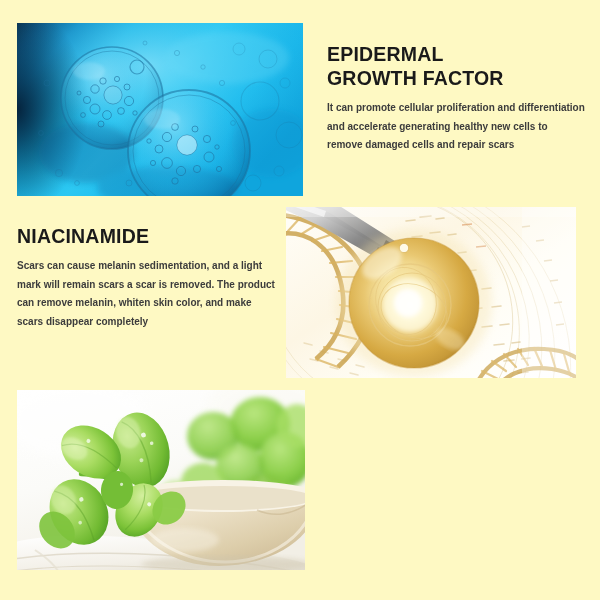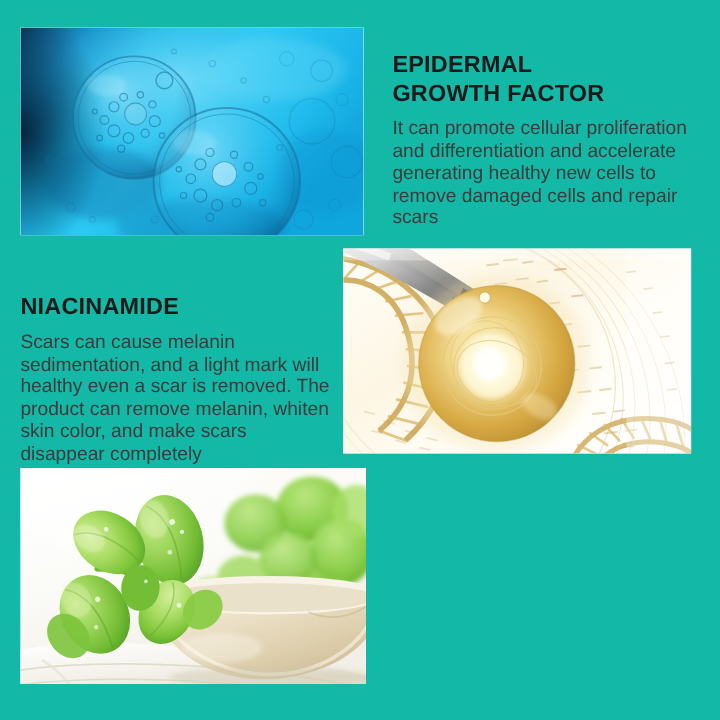--- a/index.html
+++ b/index.html
@@ -11,48 +11,48 @@
     width: 600px;
     height: 600px;
     overflow: hidden;
     font-family: "Liberation Sans", sans-serif;
     -webkit-font-smoothing: antialiased;
   }
   .page {
     position: relative;
     width: 600px;
     height: 600px;
-    background: #14b8a6;
+    background: #fef9c3;
   }
 
   
   .block-title {
     font-family: "Liberation Sans", sans-serif;
     font-weight: 700;
     font-size: 19.5px;
     line-height: 24px;
     letter-spacing: 0.2px;
     color: #1a1a1a;
     margin: 0 0 9px 0;
     white-space: pre-line;
   }
   .block-body {
     font-family: "Liberation Sans", sans-serif;
-    font-weight: 400;
-    font-size: 16px;
+    font-weight: 700;
+    font-size: 10px;
     line-height: 18.6px;
     color: #3c3c3c;
     margin: 0;
     white-space: pre-line;
   }
 
   
   .text-col { position: absolute; }
   #text-egf  { left: 327px; top: 42px;  width: 258px; }
-  #text-nia  { left: 17px;  top: 244px; width: 262px; }
+  #text-nia  { left: 17px;  top: 224px; width: 262px; }
   #text-por  { left: 327px; top: 410px; width: 258px; }
 
   .photo {
     position: absolute;
     overflow: hidden;
     background: #fff;
   }
   #photo-egf { left: 17px;  top: 23px;  width: 286px; height: 173px; }
   #photo-gold{ left: 286px; top: 207px; width: 290px; height: 171px; }
   #photo-green{left: 17px;  top: 390px; width: 288px; height: 180px; }
@@ -196,21 +196,21 @@
   </div>
 
   <div class="text-col" id="text-egf">
     <h2 class="block-title">EPIDERMAL
 GROWTH FACTOR</h2>
     <p class="block-body">It can promote cellular proliferation and differentiation and accelerate generating healthy new cells to remove damaged cells and repair scars</p>
   </div>
 
   <div class="text-col" id="text-nia">
     <h2 class="block-title">NIACINAMIDE</h2>
-    <p class="block-body">Scars can cause melanin sedimentation, and a light mark will healthy even a scar is removed. The product can remove melanin, whiten skin color, and make scars disappear completely</p>
+    <p class="block-body">Scars can cause melanin sedimentation, and a light mark will remain scars a scar is removed. The product can remove melanin, whiten skin color, and make scars disappear completely</p>
   </div>
 
   <div class="photo" id="photo-gold">
     <svg viewBox="0 0 290 171" preserveAspectRatio="none" aria-hidden="true">
       <defs>
         <linearGradient id="goldBg" x1="0" y1="0.1" x2="1" y2="0.95">
           <stop offset="0" stop-color="#fffdf6"></stop>
           <stop offset="0.35" stop-color="#fdf6e4"></stop>
           <stop offset="0.62" stop-color="#fffdf5"></stop>
           <stop offset="1" stop-color="#ffffff"></stop>

